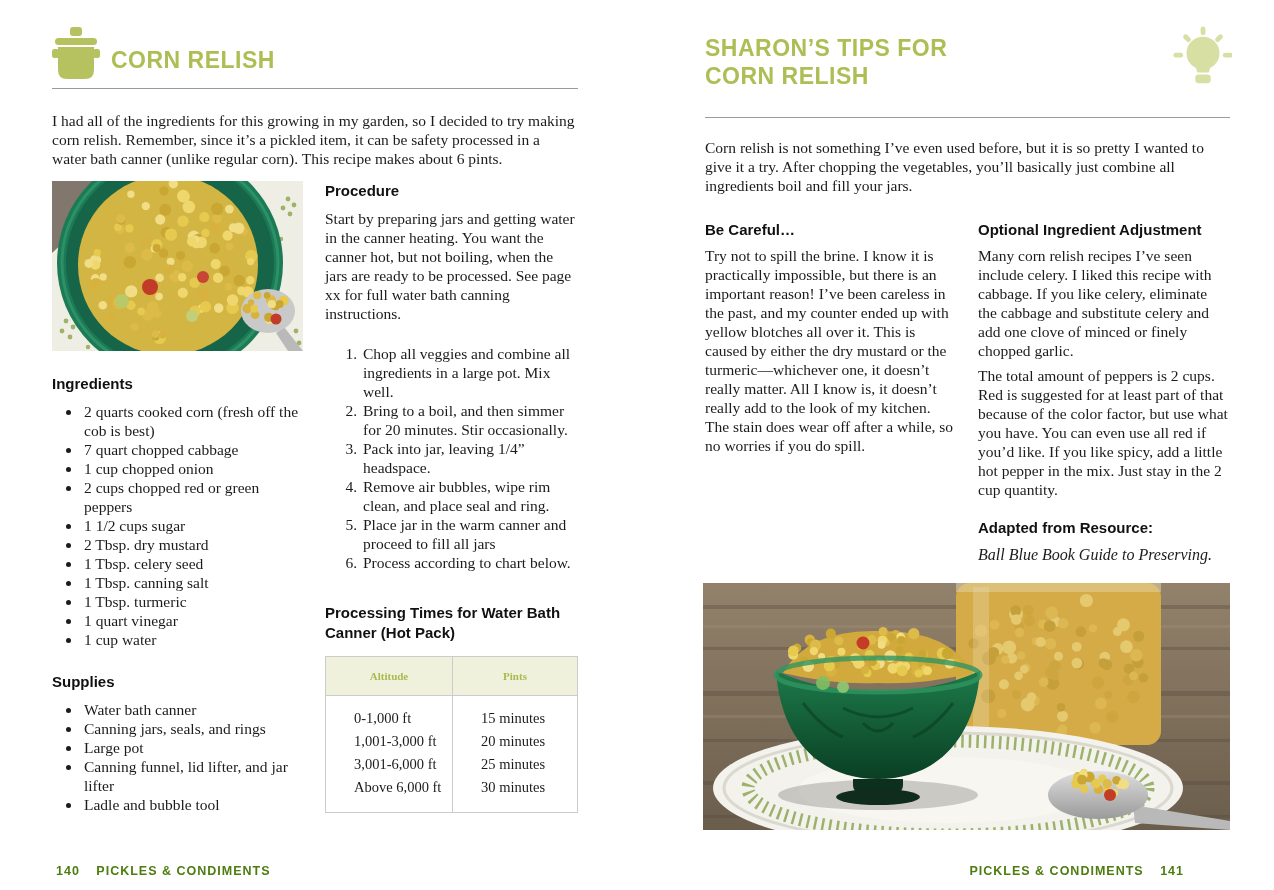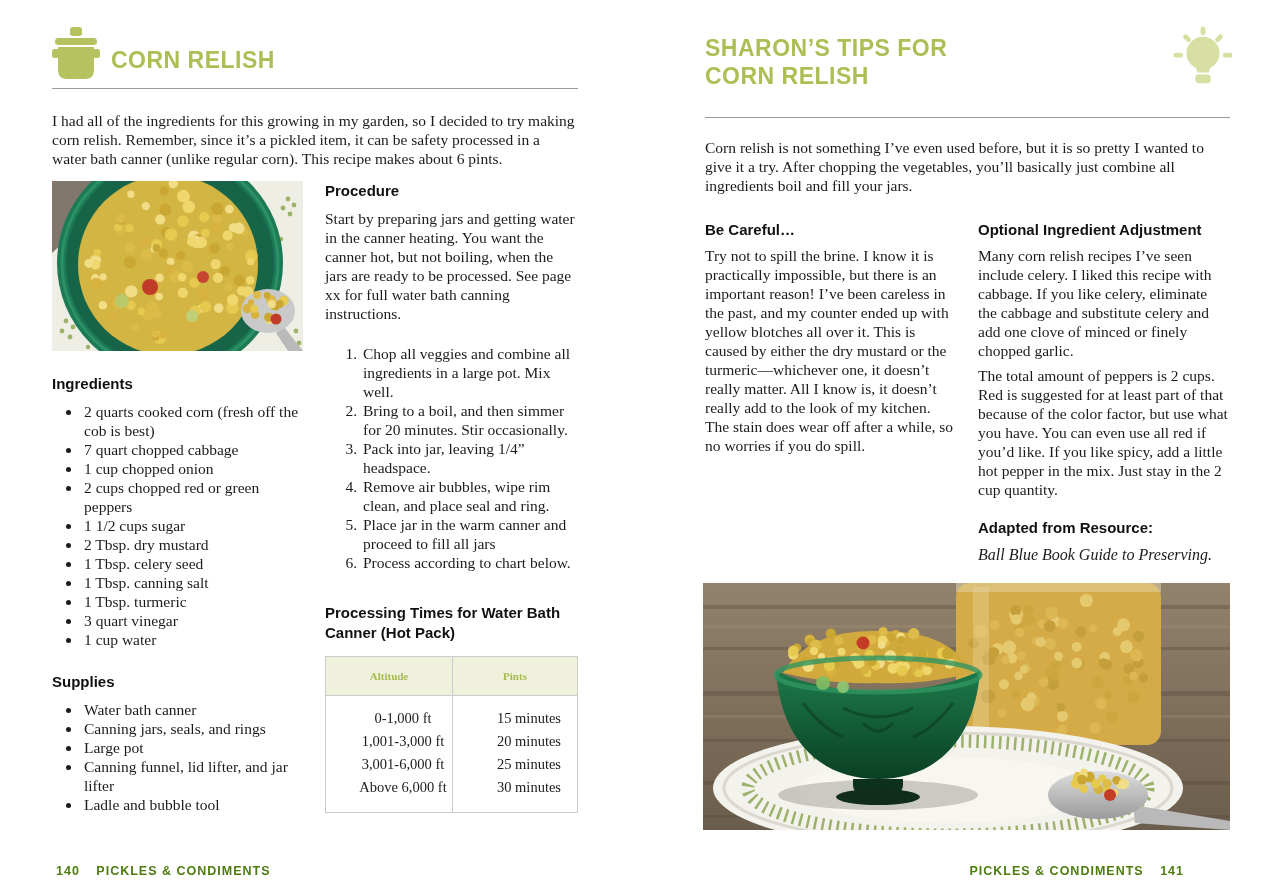--- a/index.html
+++ b/index.html
@@ -44,21 +44,21 @@
   
   table.ptable { border-collapse:collapse; width:253px; margin-top:13px; }
   table.ptable, table.ptable td, table.ptable th { border:1px solid #cccccc; }
   table.ptable th {
     background:#f0f1dc; color:#a9ba4e; font-family:"Liberation Serif", serif;
     font-weight:bold; font-size:11px; text-align:center; padding:13px 12px;
     border-bottom:1px solid #cccccc;
   }
   table.ptable td {
     font-size:14.5px; border-top:none; border-bottom:none;
-    padding:4px 0 4px 28px; line-height:15px;text-align:center;
+    padding:4px 0 4px 28px; line-height:15px;
   }
   table.ptable tr.first td { padding-top:15px; }
   table.ptable tr.last td  { padding-bottom:17px; }
   table.ptable col.c1 { width:127px; }
   
   .rp-header { display:flex; justify-content:space-between; align-items:center; padding-top:28px; }
   .rp-header .bulb { margin-top:-2px; margin-right:-4px; }
   .page-right .rule { margin-top:21px; }
   .page-right .intro { margin-top:20px; }
   .page-right .cols { margin-top:25px; }
@@ -263,21 +263,21 @@
         <ul class="bullets">
           <li>2 quarts cooked corn (fresh off the cob is best)</li>
           <li>7 quart chopped cabbage</li>
           <li>1 cup chopped onion</li>
           <li>2 cups chopped red or green peppers</li>
           <li>1 1/2 cups sugar</li>
           <li>2 Tbsp. dry mustard</li>
           <li>1 Tbsp. celery seed</li>
           <li>1 Tbsp. canning salt</li>
           <li>1 Tbsp. turmeric</li>
-          <li>3 quart vinegar</li>
+          <li>1 quart vinegar</li>
           <li>1 cup water</li>
         </ul>
 
         <h3 class="subhead supplies-head">Supplies</h3>
         <ul class="bullets">
           <li>Water bath canner</li>
           <li>Canning jars, seals, and rings</li>
           <li>Large pot</li>
           <li>Canning funnel, lid lifter, and jar lifter</li>
           <li>Ladle and bubble tool</li>

